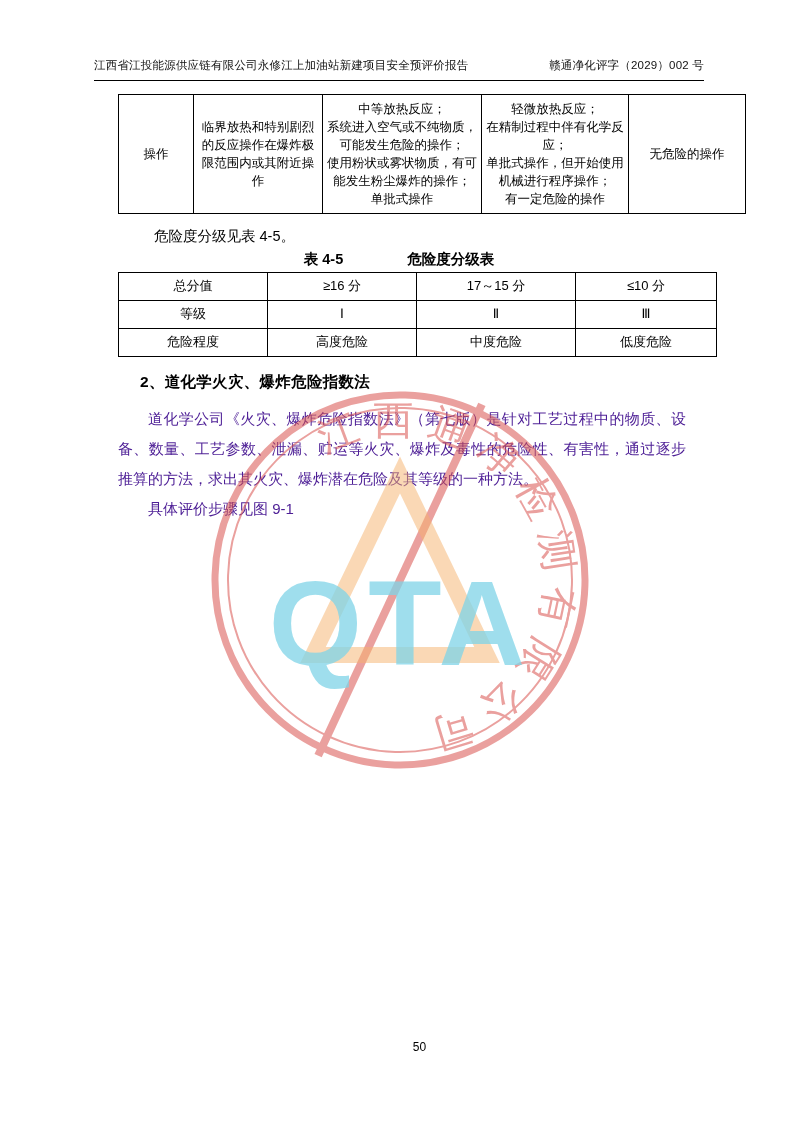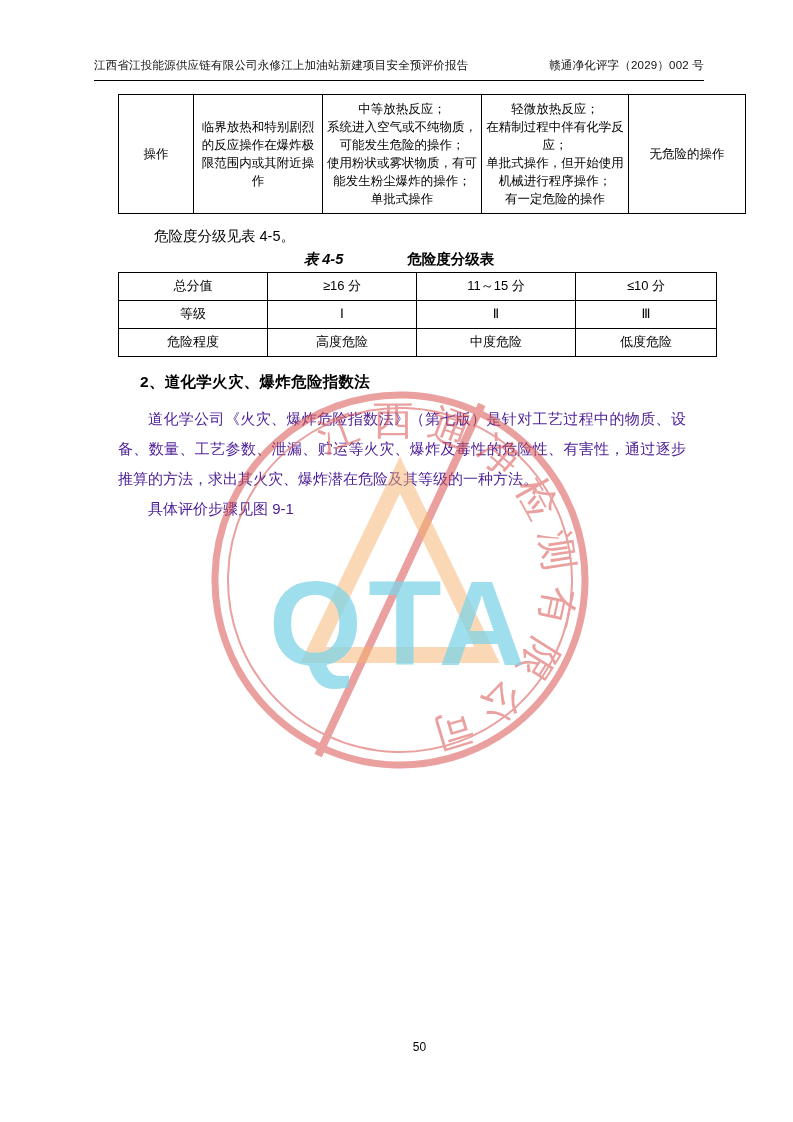--- a/index.html
+++ b/index.html
@@ -91,21 +91,21 @@
   .table-title {
     position: absolute;
     top: 250px;
     left: 118px;
     width: 562px;
     text-align: center;
     font-family: "Liberation Sans", sans-serif;
     font-size: 14.5px;
     font-weight: bold;
   }
-  .table-title .tt-num { margin-right: 64px; font-weight: bold; font-style: italic; }
+  .table-title .tt-num { margin-right: 64px; font-weight: bold; }
 
   
   .table-grade {
     position: absolute;
     top: 272px;
     left: 118px;
     width: 562px;
     font-size: 13px;
   }
   .table-grade td { height: 21px; }
@@ -188,21 +188,21 @@
 
   <div class="table-title">
     <span class="tt-num">表 4-5</span><span>危险度分级表</span>
   </div>
 
   <table class="doc-table table-grade">
     <tbody>
         <tr>
       <td class="g1">总分值</td>
       <td class="g2">≥16 分</td>
-      <td class="g3">11～15 分</td>
+      <td class="g3">17～15 分</td>
       <td class="g4">≤10 分</td>
     </tr>
     <tr>
       <td>等级</td>
       <td>Ⅰ</td>
       <td>Ⅱ</td>
       <td>Ⅲ</td>
     </tr>
     <tr>
       <td>危险程度</td>

